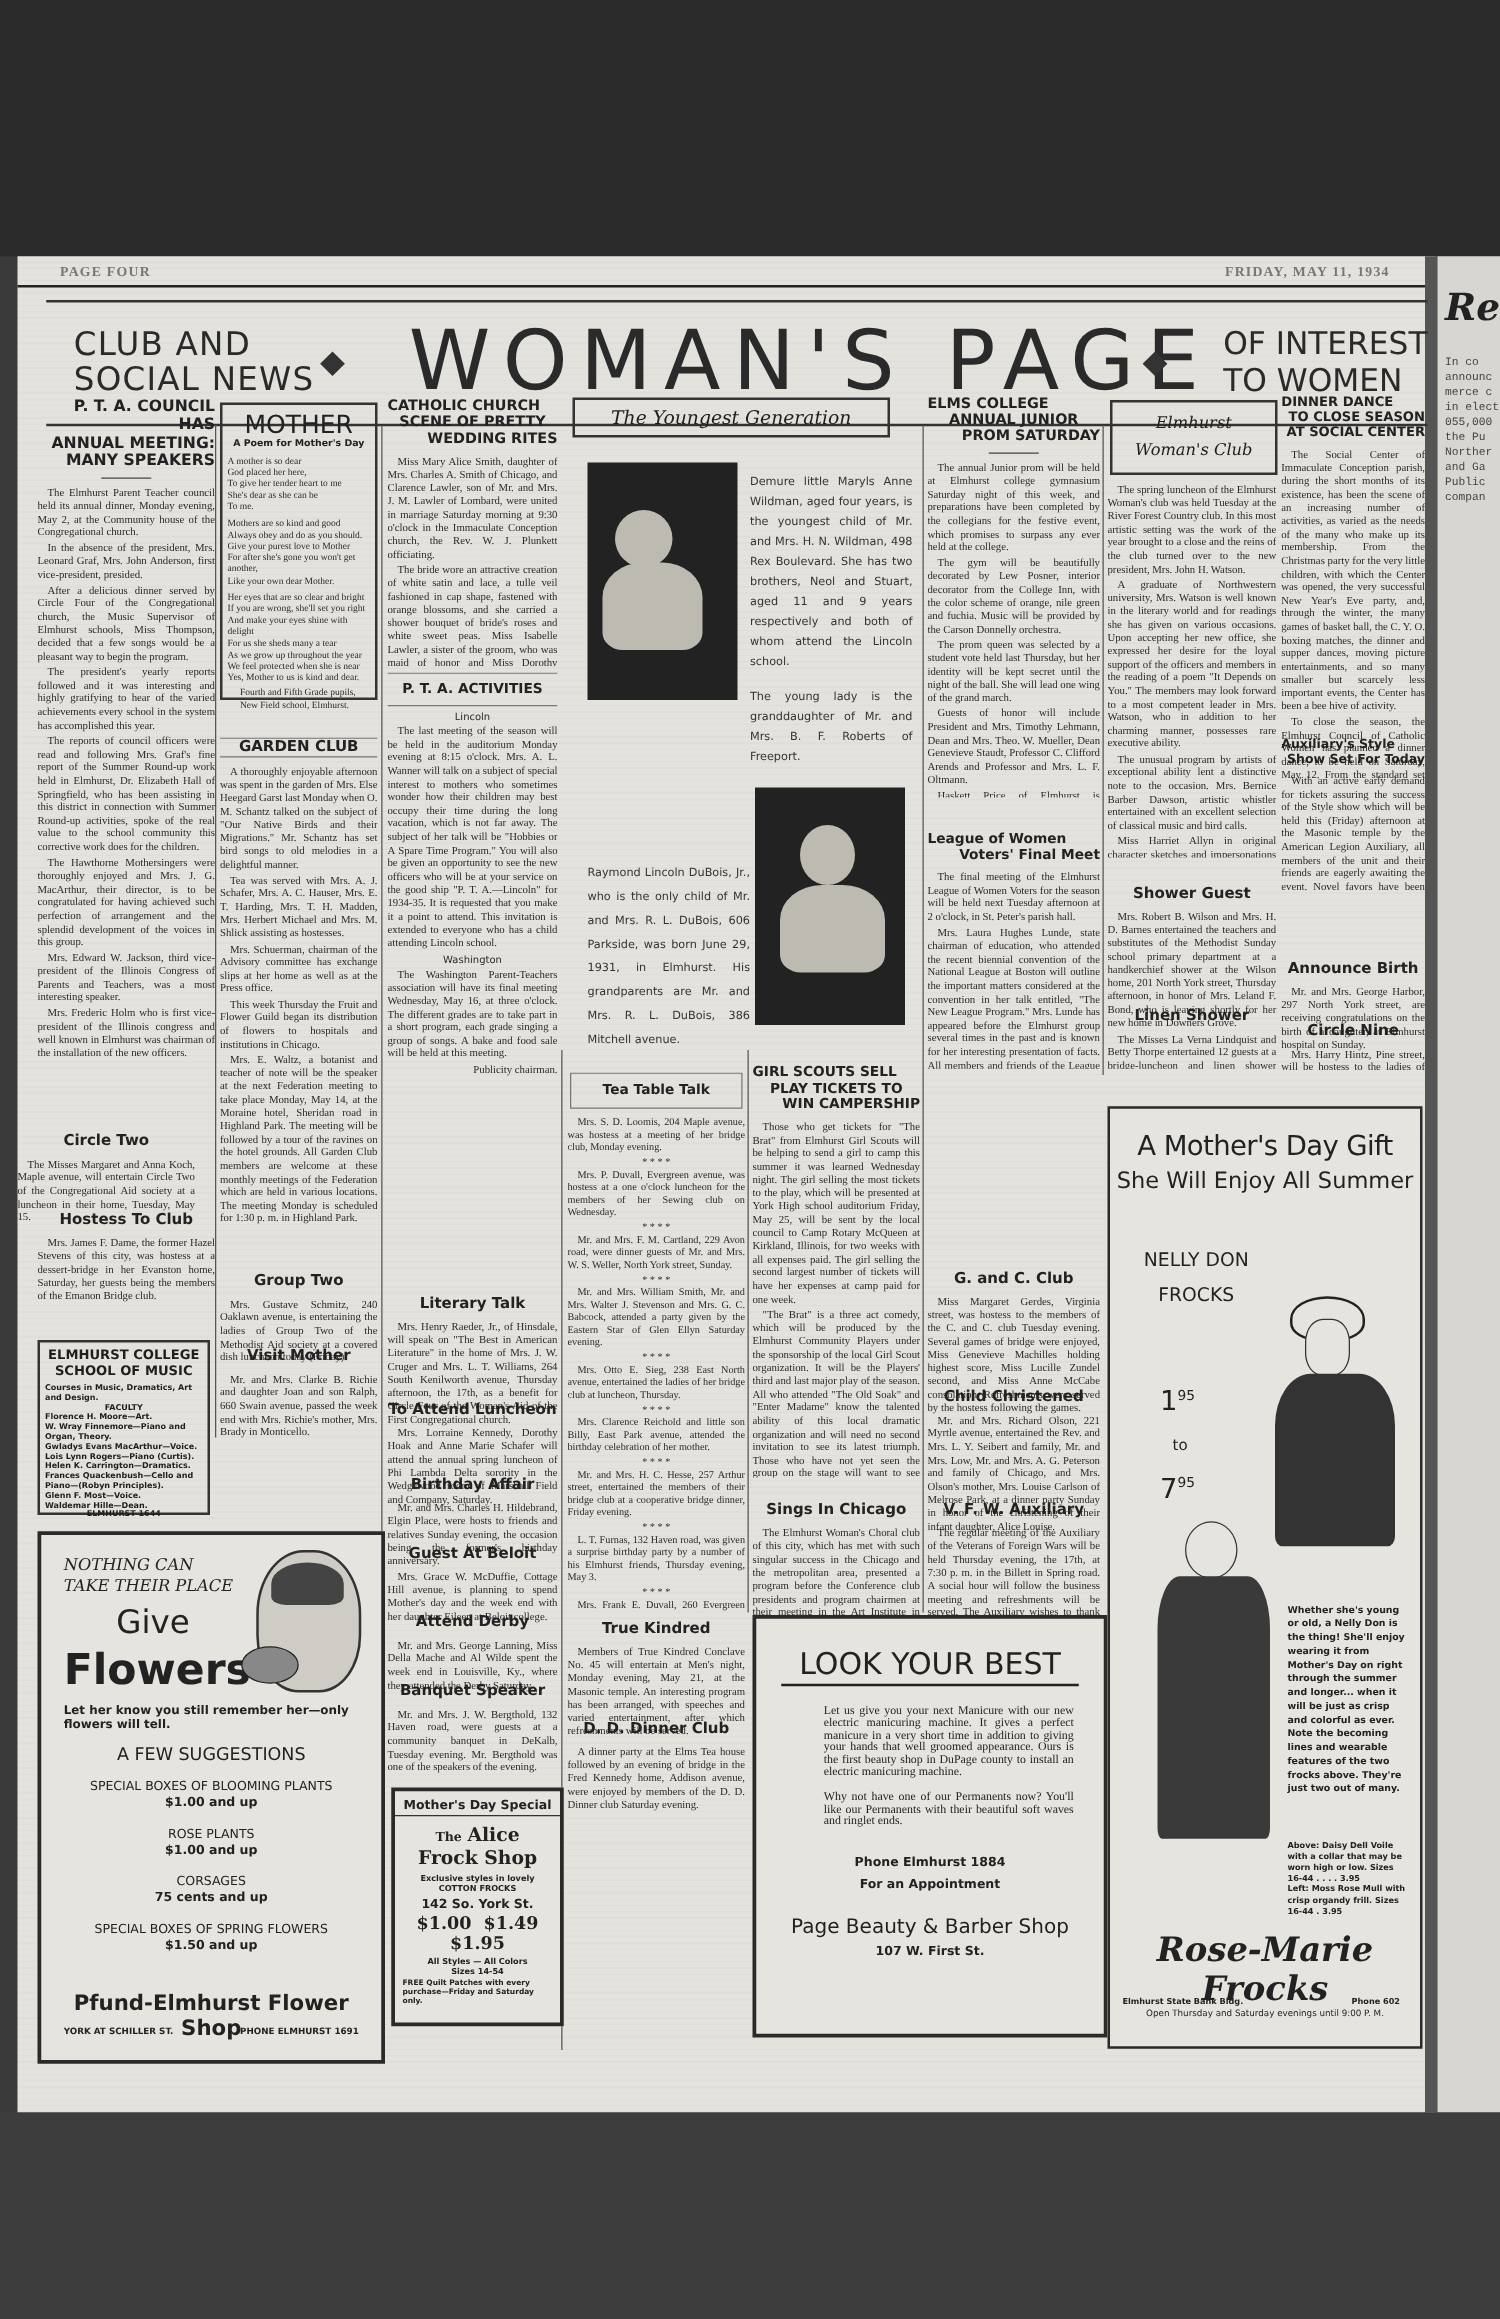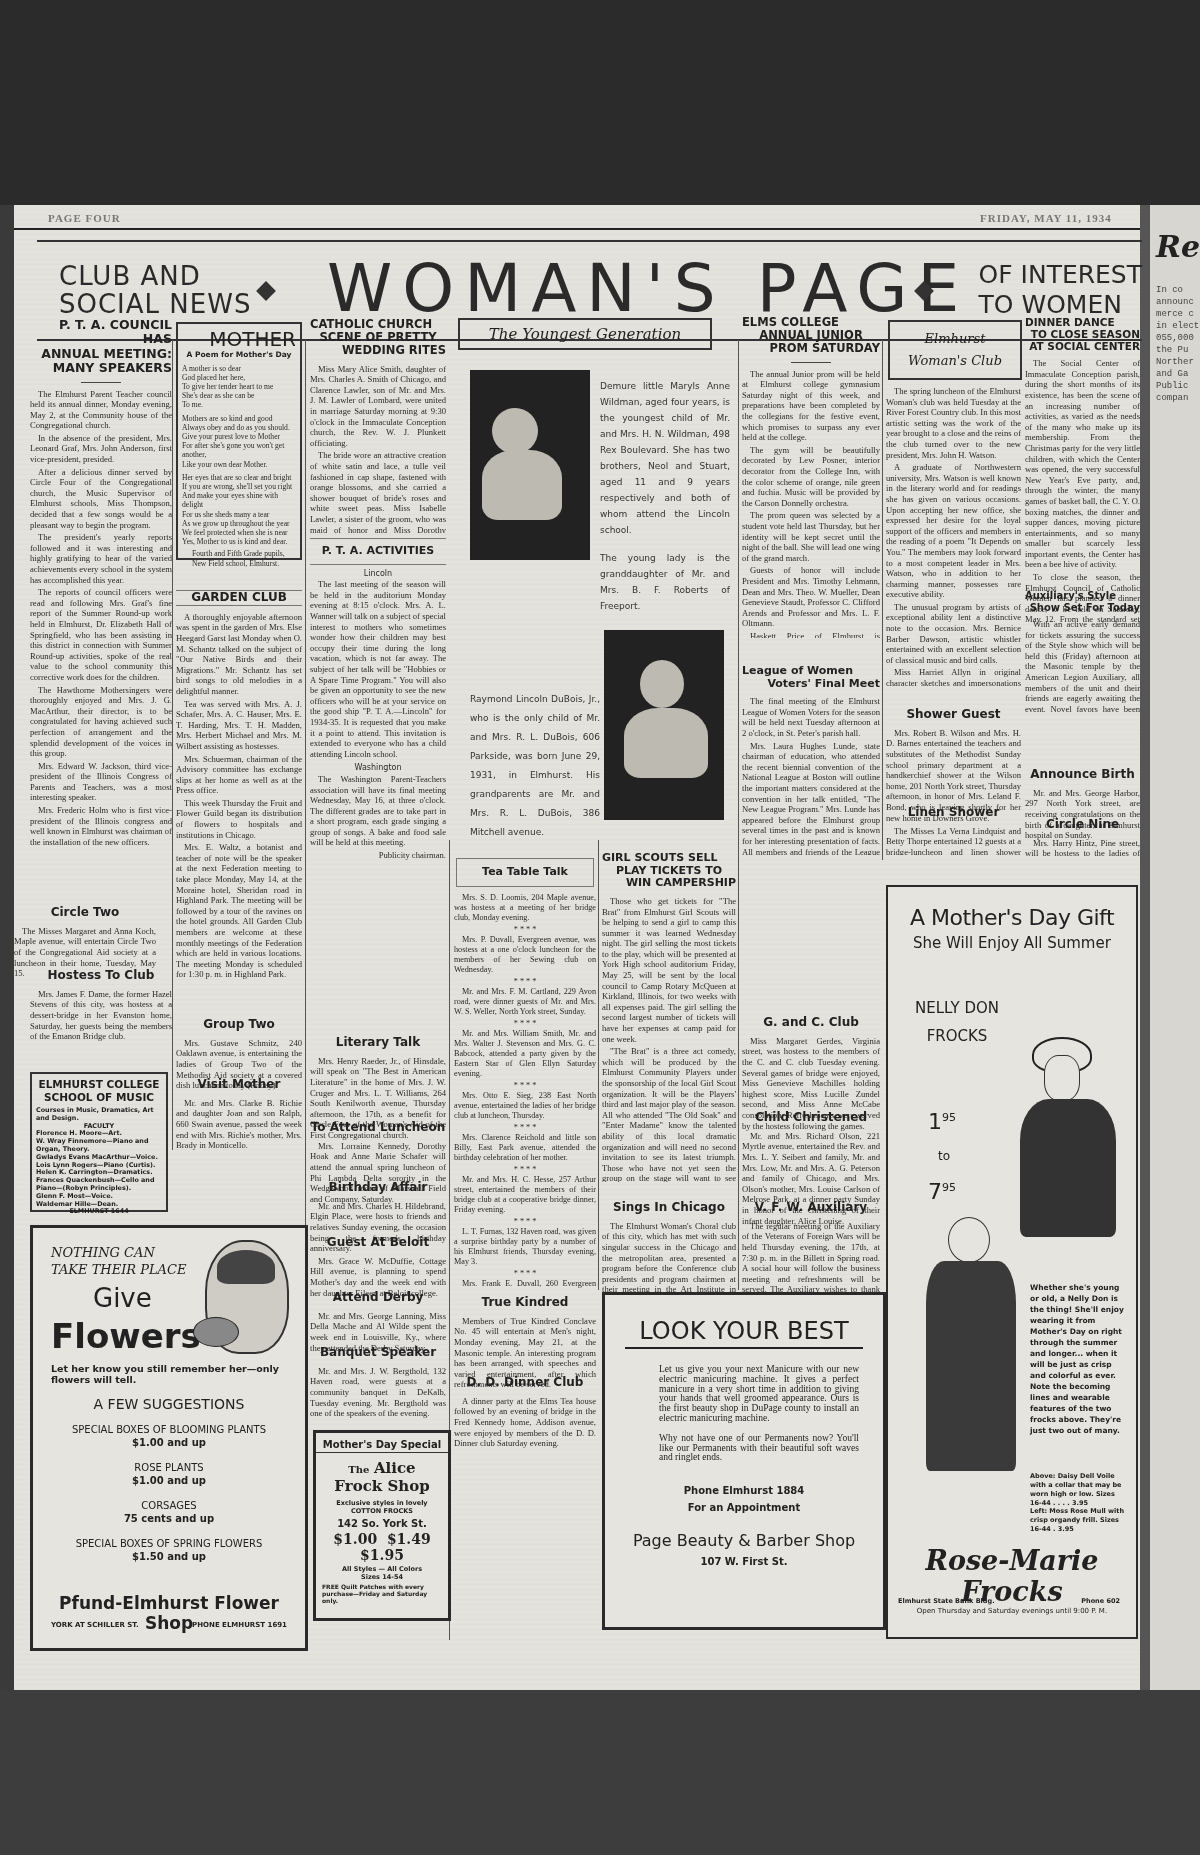--- a/index.html
+++ b/index.html
@@ -98,21 +98,21 @@
 <div class="col" style="left:14px;top:900px;width:142px;">
   <div class="head h-med">Circle Two</div>
   <p>The Misses Margaret and Anna Koch, Maple avenue, will entertain Circle Two of the Congregational Aid society at a luncheon in their home, Tuesday, May 15.</p>
 </div>
 <div class="col" style="left:30px;top:963px;width:142px;">
   <div class="head h-med">Hostess To Club</div>
   <p>Mrs. James F. Dame, the former Hazel Stevens of this city, was hostess at a dessert-bridge in her Evanston home, Saturday, her guests being the members of the Emanon Bridge club.</p>
 </div>
 
 <div class="box" style="left:176px;top:322px;width:126px;height:238px;padding:4px;box-sizing:border-box;">
-  <div class="head" style="font-size:20px;text-align:right;margin:0;font-weight:normal;">MOTHER</div>
+  <div class="head" style="font-size:20px;text-align:center;margin:0;font-weight:normal;">MOTHER</div>
   <div class="head" style="font-size:7.5px;text-align:center;margin:0 0 4px 0;">A Poem for Mother's Day</div>
   <div class="col" style="position:relative;font-size:7.6px;line-height:9.2px;text-align:left;">
     <div style="margin-bottom:4px;">
       <div>A mother is so dear</div>
       <div>God placed her here,</div>
       <div>To give her tender heart to me</div>
       <div>She's dear as she can be</div>
       <div>To me.</div>
     </div>
     <div style="margin-bottom:4px;">
@@ -133,21 +133,21 @@
     </div>
     <div style="margin-top:3px;padding-left:10px;">Fourth and Fifth Grade pupils, New Field school, Elmhurst.</div>
   </div>
 </div>
 
 <div class="col" style="left:176px;top:590px;width:126px;height:420px;overflow:hidden;">
   <div style="border-top:1px solid #777;border-bottom:1px solid #777;padding:0 0;margin-bottom:6px;">
     <div class="head" style="font-size:12px;text-align:center;margin:0;">GARDEN CLUB</div>
   </div>
   <p>A thoroughly enjoyable afternoon was spent in the garden of Mrs. Else Heegard Garst last Monday when O. M. Schantz talked on the subject of "Our Native Birds and their Migrations." Mr. Schantz has set bird songs to old melodies in a delightful manner.</p>
-  <p>Tea was served with Mrs. A. J. Schafer, Mrs. A. C. Hauser, Mrs. E. T. Harding, Mrs. T. H. Madden, Mrs. Herbert Michael and Mrs. M. Wilbert assisting as hostesses.</p>
+  <p>Tea was served with Mrs. A. J. Schafer, Mrs. A. C. Hauser, Mrs. E. T. Harding, Mrs. T. H. Madden, Mrs. Herbert Michael and Mrs. M. Shlick assisting as hostesses.</p>
   <p>Mrs. Schuerman, chairman of the Advisory committee has exchange slips at her home as well as at the Press office.</p>
   <p>This week Thursday the Fruit and Flower Guild began its distribution of flowers to hospitals and institutions in Chicago.</p>
   <p>Mrs. E. Waltz, a botanist and teacher of note will be the speaker at the next Federation meeting to take place Monday, May 14, at the Moraine hotel, Sheridan road in Highland Park. The meeting will be followed by a tour of the ravines on the hotel grounds. All Garden Club members are welcome at these monthly meetings of the Federation which are held in various locations. The meeting Monday is scheduled for 1:30 p. m. in Highland Park.</p>
 </div>
 <div class="col" style="left:176px;top:1012px;width:126px;">
   <div class="head h-med">Group Two</div>
   <p>Mrs. Gustave Schmitz, 240 Oaklawn avenue, is entertaining the ladies of Group Two of the Methodist Aid society at a covered dish luncheon today (Friday).</p>
 </div>
 <div class="col" style="left:176px;top:1072px;width:126px;">
   <div class="head h-med">Visit Mother</div>
@@ -421,21 +421,21 @@
   <div class="head h-med">Announce Birth</div>
   <p>Mr. and Mrs. George Harbor, 297 North York street, are receiving congratulations on the birth of a daughter, at Elmhurst hospital on Sunday.</p>
 </div>
 <div class="col" style="left:1025px;top:812px;width:115px;height:45px;overflow:hidden;">
   <div class="head h-med">Circle Nine</div>
   <p>Mrs. Harry Hintz, Pine street, will be hostess to the ladies of Circle Nine of St. Peter's church at her home, Thursday afternoon, May 17.</p>
 </div>
 
 <div class="ad" style="left:886px;top:885px;width:248px;height:750px;border-width:2px;">
   <div style="margin-top:18px;font-size:22px;letter-spacing:-0.5px;">A Mother's Day Gift</div>
-  <div style="margin-top:4px;font-size:15px;">She Will Enjoy All Summer</div>
+  <div style="margin-top:4px;font-size:18px;">She Will Enjoy All Summer</div>
   <div style="position:absolute;left:14px;top:112px;font-size:15px;width:110px;">NELLY DON</div>
   <div style="position:absolute;left:14px;top:140px;font-size:15px;width:110px;">FROCKS</div>
   <div style="position:absolute;left:40px;top:222px;font-size:22px;"><span>1</span><sup style="font-size:11px;">95</sup></div>
   <div style="position:absolute;left:50px;top:262px;font-size:12px;">to</div>
   <div style="position:absolute;left:40px;top:292px;font-size:22px;"><span>7</span><sup style="font-size:11px;">95</sup></div>
 
   <div style="position:absolute;left:130px;top:150px;width:100px;height:200px;">
     <div style="position:absolute;left:14px;top:0;width:56px;height:32px;border:2px solid #222;border-radius:50% 50% 40% 40%;background:#e6e4de;"></div>
     <div style="position:absolute;left:26px;top:18px;width:34px;height:44px;border:1px solid #333;border-radius:40%;background:#e6e4de;"></div>
     <div style="position:absolute;left:2px;top:62px;width:96px;height:138px;background:#333;border-radius:30% 30% 6% 6%;"></div>

